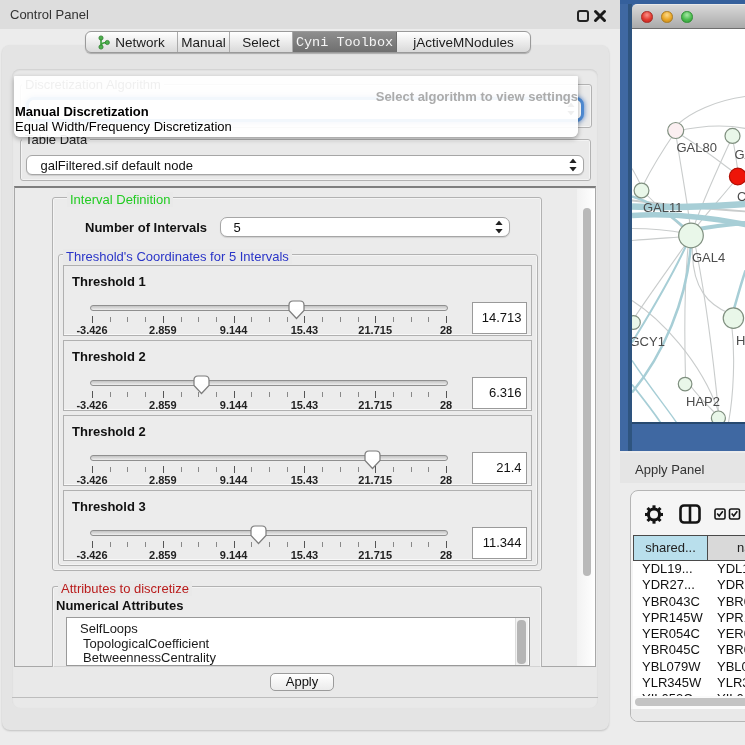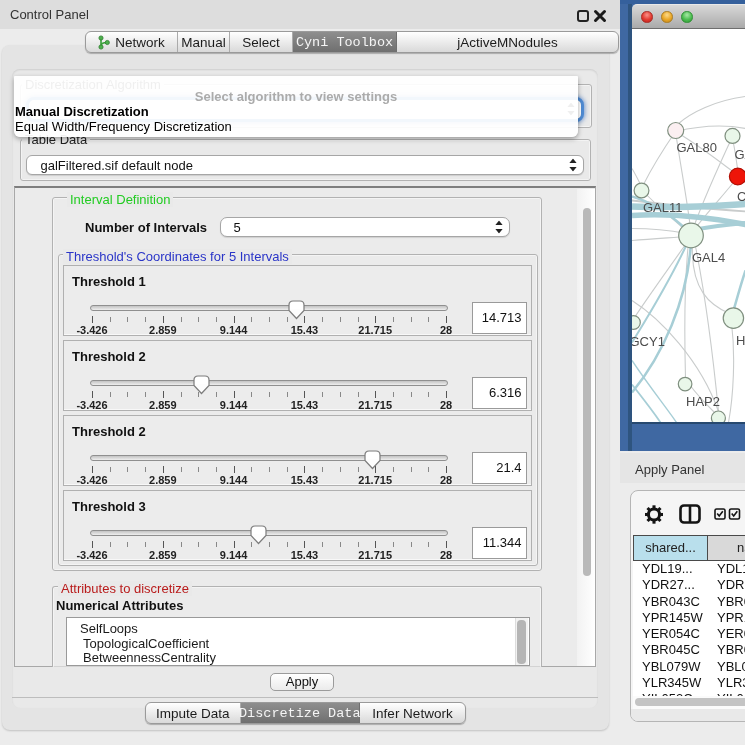--- a/index.html
+++ b/index.html
@@ -14,21 +14,21 @@
 #ic-float { left:577px; top:10px; width:12px; height:12px; border:2px solid #222; border-radius:3px; }
 #outer-panel { left:2px; top:45px; width:607px; height:685px; background:#e4e4e4; border-radius:8px; box-shadow:0 1px 2px rgba(0,0,0,0.18); }
 #inner-panel { left:12px; top:69px; width:586px; height:639px; background:#e9e9e9; border-radius:8px; box-shadow:inset 0 1px 2px rgba(0,0,0,0.12); }
 
 
 .seg-strip { display:flex; height:22px; border:1px solid #9a9a9a; border-radius:6px; background:linear-gradient(#ffffff,#d9d9d9); box-shadow:0 1px 1px rgba(0,0,0,0.25); overflow:hidden; }
 .seg { display:flex; align-items:center; justify-content:center; color:#1c1c1c; font-size:13.5px; white-space:nowrap; border-right:1px solid #ababab; }
 .seg:last-child { border-right:none; }
 .seg.dark { background:linear-gradient(#8e8e8e,#6f6f6f); color:#f5f5f5; border-right-color:#6f6f6f;font-family:Liberation Mono, monospace; }
 
-#tabs-top { left:85px; top:31px; width:534px; }
+#tabs-top { left:85px; top:31px; width:446px; }
 #tabs-bottom { left:145px; top:702px; width:321px; }
 
 
 .gbox { border:1px solid #b2b2b2; border-radius:3px; box-shadow:inset 0 0 0 0.5px #fdfdfd; }
 .gtitle { position:absolute; top:-8px; left:8px; padding:0 3px; background:#e9e9e9; font-size:13px; line-height:15px; white-space:nowrap; }
 
 
 .combo { position:absolute; background:#ffffff; border:1px solid #a6a6a6; border-radius:4px; box-shadow:0 1px 1px rgba(0,0,0,0.12); font-size:13px; color:#111; }
 .combo .ct { position:absolute; left:9px; top:50%; transform:translateY(-50%); }
 .stepper { position:absolute; right:6px; top:50%; transform:translateY(-50%); width:8px; height:13px; }
@@ -250,43 +250,38 @@
     <div class="item" style="position:absolute; left:16px; top:17.5px;">TopologicalCoefficient</div>
     <div class="item" style="position:absolute; left:16px; top:32px;">BetweennessCentrality</div>
     <div style="position:absolute; right:1px; top:0; width:13px; height:47px; background:#f2f2f2; border-left:1px solid #ddd;"></div>
     <div style="position:absolute; right:3px; top:2px; width:9px; height:44px; background:#b5b5b5; border-radius:4px;"></div>
   </div>
 
   <div class="abs" style="left:270px; top:673px; width:64px; height:18px; background:linear-gradient(#ffffff,#ebebeb); border:1px solid #9b9b9b; border-radius:5px; text-align:center; line-height:16px; color:#111;">Apply</div>
 
   <div class="abs" style="left:12px; top:697px; width:586px; height:1px; background:#bdbdbd;"></div>
 
-  <div class="abs seg-strip" id="tabs-bottom">
-    <div class="seg" style="width:94.5px;">Impute Data</div>
-    <div class="seg dark" style="width:119.5px;">Discretize Data</div>
-    <div class="seg" style="flex:1;">Infer Network</div>
-  </div>
 
   <div class="abs seg-strip" id="tabs-top">
     <div class="seg" style="width:92px;">
       <svg width="12" height="15" viewBox="0 0 12 15" style="margin-right:5px;">
         <path d="M3 4 V11 M3 11 Q3 7.5 9 7.5" stroke="#39a139" stroke-width="1.6" fill="none"></path>
         <circle cx="3" cy="3" r="2.1" fill="#4cb04c" stroke="#2e7d2e" stroke-width="0.8"></circle>
         <circle cx="3" cy="12" r="2.1" fill="#4cb04c" stroke="#2e7d2e" stroke-width="0.8"></circle>
         <circle cx="9.3" cy="7.5" r="2.1" fill="#4cb04c" stroke="#2e7d2e" stroke-width="0.8"></circle>
       </svg>
       Network</div>
     <div class="seg" style="width:52px;">Manual</div>
     <div class="seg" style="width:63px;">Select</div>
     <div class="seg dark" style="width:104px;">Cyni Toolbox</div>
     <div class="seg" style="flex:1;">jActiveMNodules</div>
   </div>
 
   <div class="abs" style="left:14px; top:76px; width:564px; height:61px; background:rgba(255,255,255,0.93); border-radius:1px 1px 6px 6px; box-shadow:0 2px 5px rgba(0,0,0,0.35);">
-    <div style="position:absolute; left:0; top:13px; width:100%; text-align:center; color:#ababab; font-weight:bold;">Select algorithm to view settings</div>
+    <div style="position:absolute; left:0; top:13px; width:100%; text-align:right; color:#ababab; font-weight:bold;">Select algorithm to view settings</div>
     <div style="position:absolute; left:1px; top:28px; font-weight:bold; color:#000;">Manual Discretization</div>
     <div style="position:absolute; left:1px; top:43px; color:#000;">Equal Width/Frequency Discretization</div>
   </div>
 
   <div class="abs" id="net-frame" style="left:620px; top:0; width:125px; height:451px; background:#3f68a2;"></div>
   <div class="abs" style="left:620px; top:0; width:125px; height:4px; background:#35609c;"></div>
   <div class="abs" style="left:628px; top:4px; width:4px; height:447px; background:#2e547f;"></div>
   <div class="abs" style="left:631.5px; top:422px; width:113.5px; height:2px; background:#27496f;"></div>
 
   <div class="abs" style="left:631.5px; top:4px; width:113.5px; height:24.5px; background:linear-gradient(#d8d8d8,#aaaaaa); border-radius:5px 0 0 0; border-bottom:1.5px solid #6e6e6e; border-top:1px solid #e8e8e8;"></div>

